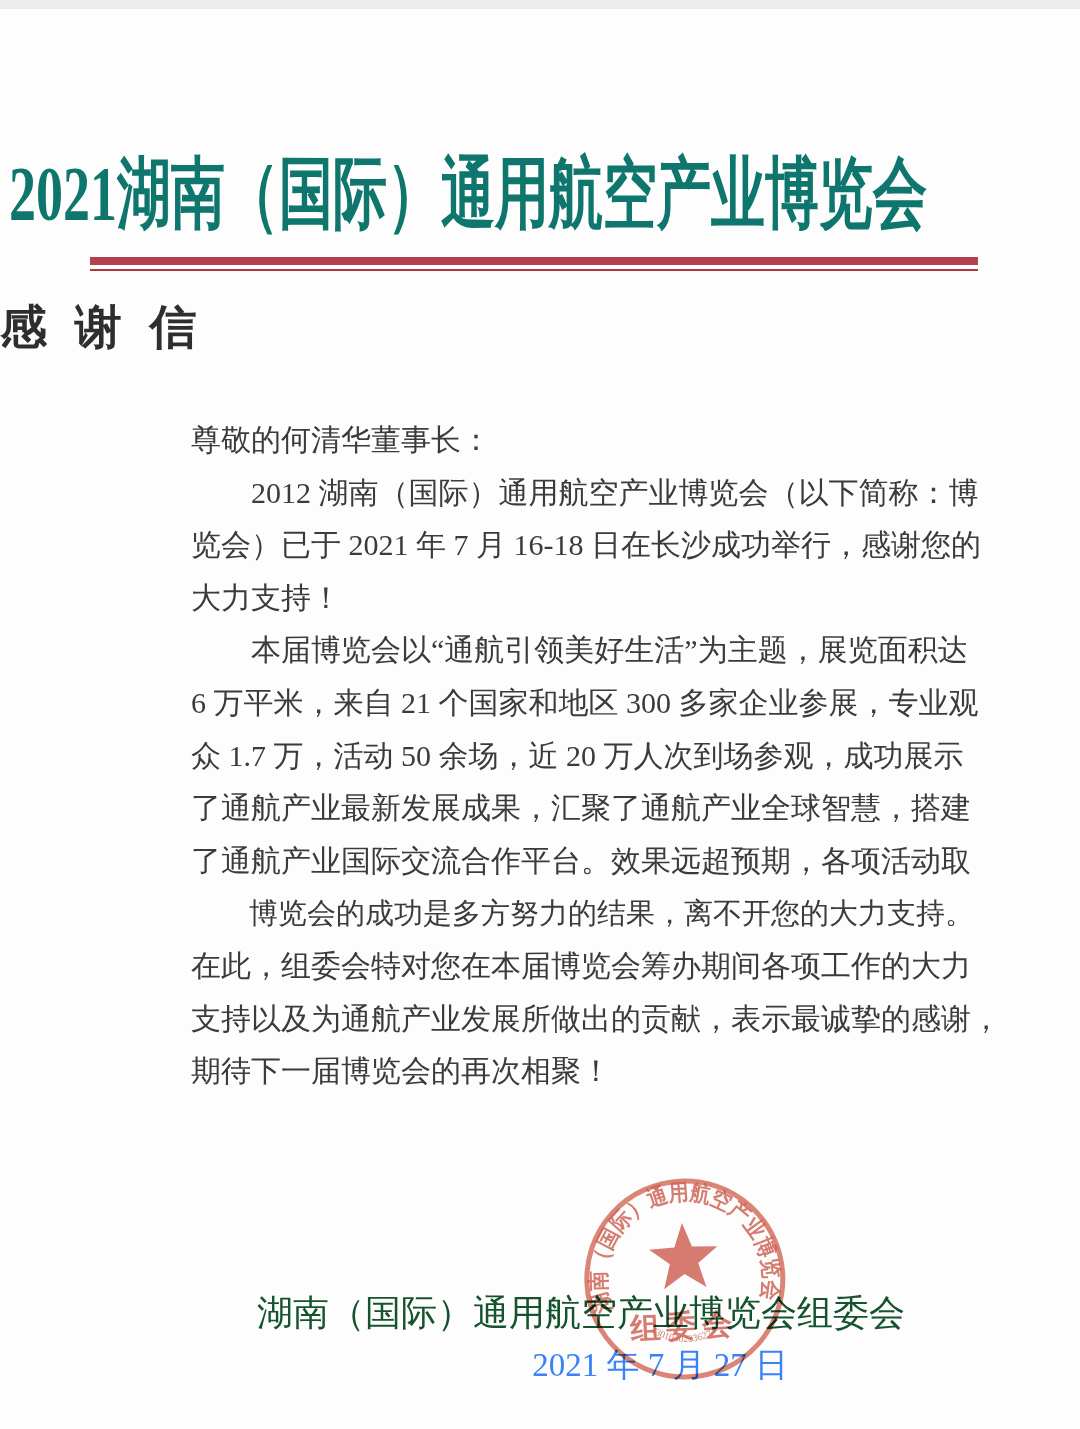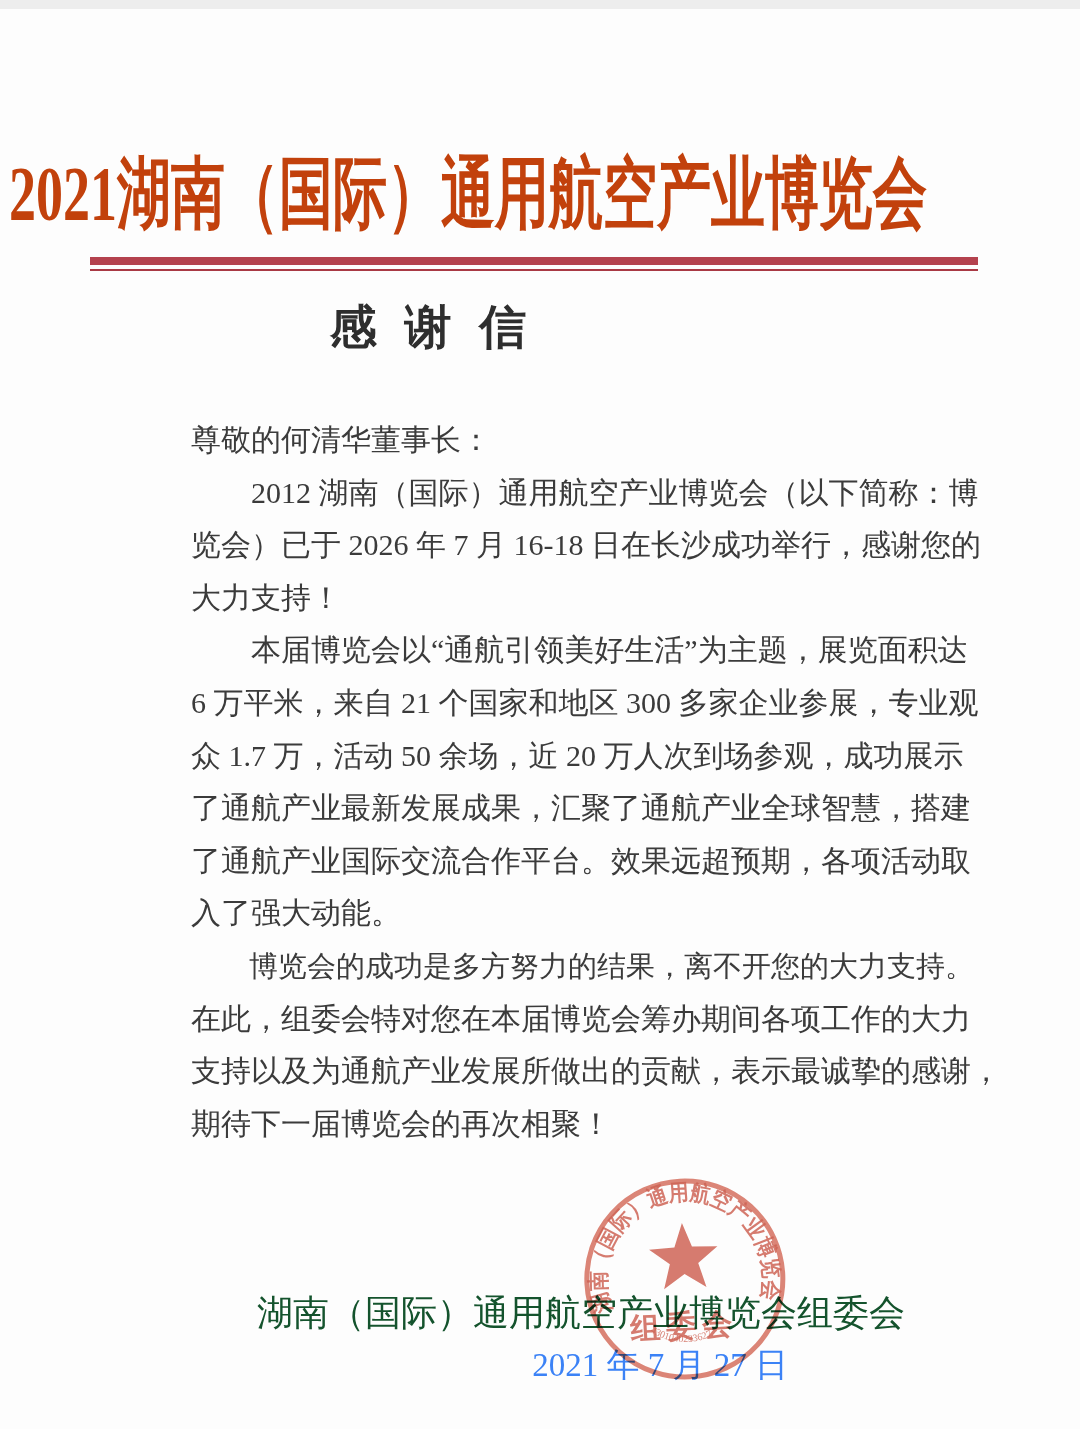--- a/index.html
+++ b/index.html
@@ -4,27 +4,27 @@
 <style>
   html,body { margin:0; padding:0; background:#ffffff; }
   .page {
     position:relative; width:1080px; height:1429px; margin:0 auto;
     background:#fdfdfd; overflow:hidden;
     font-family:"Liberation Serif","DejaVu Serif",serif;
   }
   .scan-edge { position:absolute; top:0; left:0; width:1080px; height:9px; background:#ededed; }
   .letterhead {
     position:absolute; top:148px; left:0; width:936px; text-align:center;
-    color:#c2410c; font-weight:bold; font-size:54px; white-space:nowrap;
+    color:#0f766e; font-weight:bold; font-size:54px; white-space:nowrap;
   }
   .letterhead .stretch { display:inline-block; transform:scaleY(1.45); transform-origin:50% 20%; }
   .rule-thick { position:absolute; top:257px; left:90px; width:888px; height:8px; background:#b4424e; }
   .rule-thin  { position:absolute; top:269px; left:90px; width:888px; height:2px; background:#a93944; }
   .letter-title {
-    position:absolute; top:296px; left:0; width:864px; text-align:center;
+    position:absolute; top:296px; left:0; width:864px; 
     font-size:47px; font-weight:bold; color:#2e2e2e; letter-spacing:8px;
   }
   .letter-body { position:absolute; top:414px; left:143px; width:793px; font-size:30px; color:#3b3b3b; }
   .line { height:52.6px; line-height:52.6px; white-space:nowrap;margin-left:48px; }
   .line.j { text-align:justify; text-align-last:justify; }
   .line.ind { text-indent:2em; }
   .line.tight { font-size:29px; }
   .signature { position:absolute; top:1289px; right:175px; font-size:36px; color:#14532d; white-space:nowrap; }
   .sign-date { position:absolute; top:1343px; right:292px; font-size:33px; color:#3b82f6; white-space:nowrap; }
   .seal {
@@ -43,28 +43,27 @@
     <span class="stretch">2021湖南（国际）通用航空产业博览会</span>
   </div>
   <div class="rule-thick"></div>
   <div class="rule-thin"></div>
 
   <h1 class="letter-title" style="margin:0;">感 谢 信</h1>
 
   <div class="letter-body">
     <div class="line">尊敬的何清华董事长：</div>
     <div class="line j ind">2012 湖南（国际）通用航空产业博览会（以下简称：博</div>
-    <div class="line j">览会）已于 2026 年 7 月 16-18 日在长沙成功举行，感谢您的</div>
+    <div class="line j">览会）已于 2021 年 7 月 16-18 日在长沙成功举行，感谢您的</div>
     <div class="line">大力支持！</div>
     <div class="line j ind">本届博览会以“通航引领美好生活”为主题，展览面积达</div>
     <div class="line j">6 万平米，来自 21 个国家和地区 300 多家企业参展，专业观</div>
     <div class="line j">众 1.7 万，活动 50 余场，近 20 万人次到场参观，成功展示</div>
     <div class="line j">了通航产业最新发展成果，汇聚了通航产业全球智慧，搭建</div>
     <div class="line j">了通航产业国际交流合作平台。效果远超预期，各项活动取</div>
-    <div class="line">入了强大动能。</div>
     <div class="line j ind tight">博览会的成功是多方努力的结果，离不开您的大力支持。</div>
     <div class="line j">在此，组委会特对您在本届博览会筹办期间各项工作的大力</div>
     <div class="line j">支持以及为通航产业发展所做出的贡献，表示最诚挚的感谢，</div>
     <div class="line">期待下一届博览会的再次相聚！</div>
   </div>
 
   <div class="signature">湖南（国际）通用航空产业博览会组委会</div>
   <div class="sign-date">2021 年 7 月 27 日</div>
 
   <svg class="seal" viewBox="0 0 214 220" xmlns="http://www.w3.org/2000/svg">

